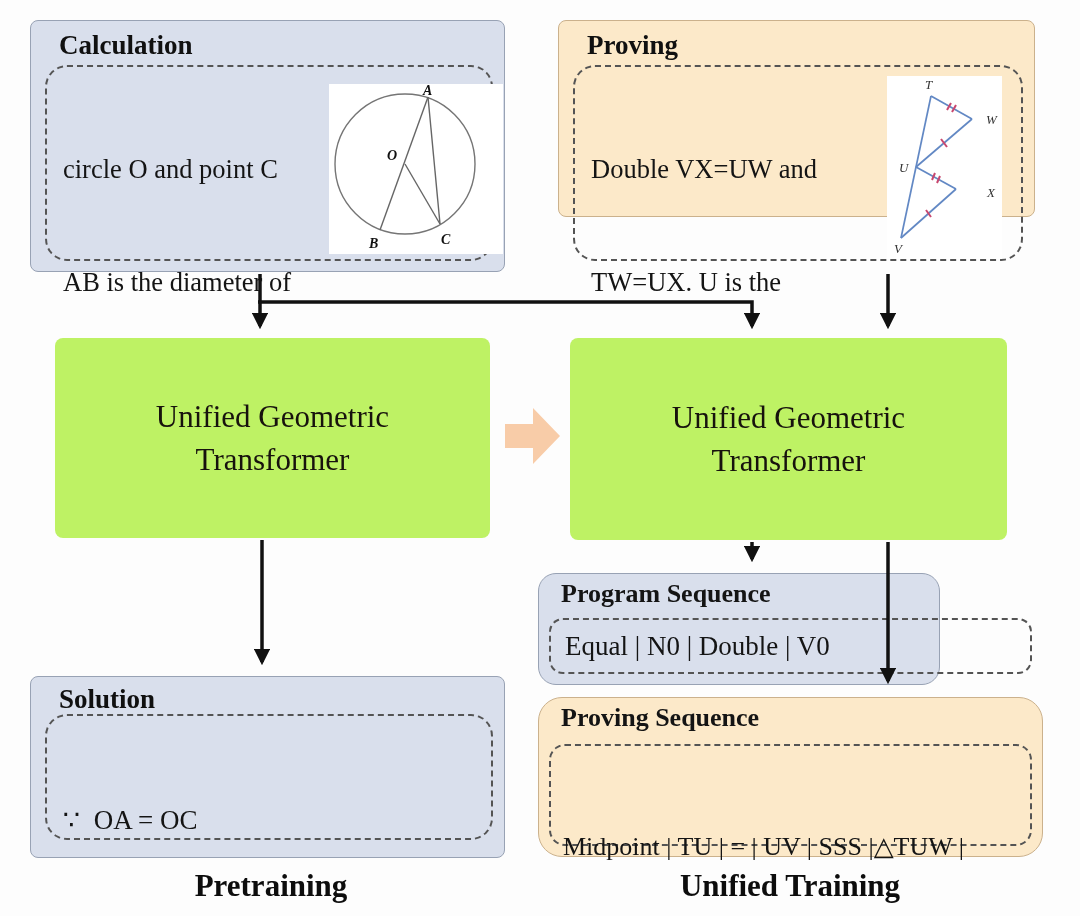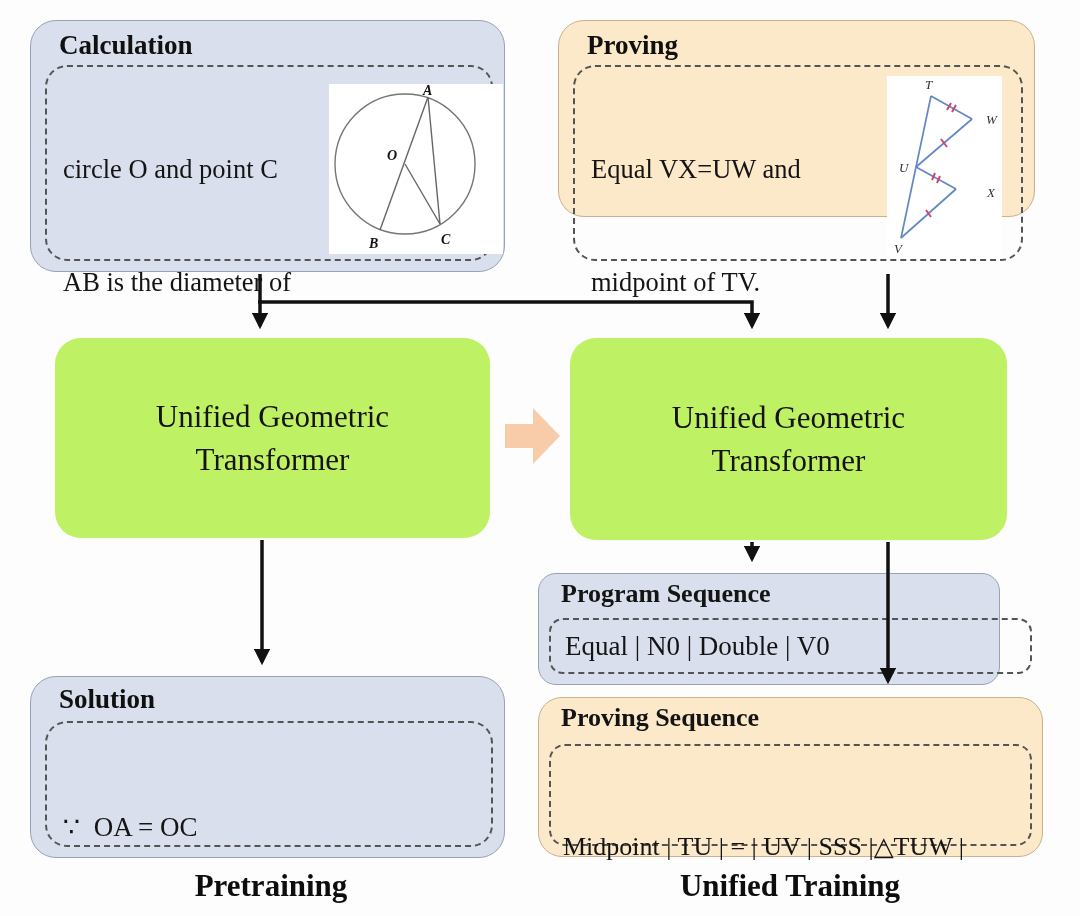--- a/index.html
+++ b/index.html
@@ -4,21 +4,21 @@
 <style>
   html,body{margin:0;padding:0;background:#ffffff;}
   .canvas{
     position:relative;width:1080px;height:916px;background:#fdfdfd;overflow:hidden;
     font-family:"Liberation Serif","DejaVu Serif",serif;color:#141414;
   }
   .box{position:absolute;box-sizing:border-box;}
   .blue{background:#d9dfec;border:1.5px solid #98a2b4;}
   .cream{background:#fce9c9;border:1.5px solid #cbb18c;}
   .peach{background:#bef264;border:none;}
-  .r30{border-radius:26px;} .r24{border-radius:24px;} .r18{border-radius:18px;}
+  .r30{border-radius:8px;} .r24{border-radius:24px;} .r18{border-radius:18px;}
   .box-title{
     position:absolute;left:28px;top:8px;margin:0;
     font-size:27px;font-weight:bold;line-height:1.2;color:#101010;
   }
   .dashed{
     position:absolute;box-sizing:border-box;
     border:2.5px dashed #545454;border-radius:22px;
   }
   .plines{position:absolute;font-size:26.5px;line-height:37.5px;white-space:pre;}
   .figpanel{position:absolute;background:#ffffff;}
@@ -61,21 +61,22 @@
       <text x="40" y="164" font-size="14" font-weight="bold" font-style="italic" fill="#111111">B</text>
       <text x="112" y="160" font-size="14" font-weight="bold" font-style="italic" fill="#111111">C</text>
       <text x="58" y="76" font-size="14" font-weight="bold" font-style="italic" fill="#111111">O</text>
     </svg>
   </section>
 
   <section class="box cream r30" style="left:558px;top:20px;width:477px;height:197px;">
     <h2 class="box-title">Proving</h2>
     <div class="dashed" style="left:14px;top:44px;width:450px;height:196px;">
       <div class="plines mathtext" style="left:16px;top:9px;">
-        <div>Equal VX=UW and</div>
+        <div>Double VX=UW and</div>
+        <div>TW=UX. U is the</div>
         <div>midpoint of TV.</div>
         <div>Complete the proof</div>
         <div>that ∠T=∠VUX.</div>
       </div>
     </div>
     <svg class="figpanel" style="left:328px;top:55px;" width="115" height="183" viewBox="0 0 115 183">
       <rect x="0" y="0" width="115" height="183" fill="#ffffff"></rect>
       <g stroke="#6288c4" stroke-width="1.7" fill="none">
         <line x1="44" y1="20" x2="14" y2="162"></line>
         <line x1="44" y1="20" x2="85" y2="43"></line>
@@ -102,40 +103,40 @@
   <section class="box peach r30 transformer" style="left:55px;top:338px;width:435px;height:200px;">
     <div>Unified Geometric</div>
     <div>Transformer</div>
   </section>
 
   <section class="box peach r30 transformer" style="left:570px;top:338px;width:437px;height:202px;">
     <div>Unified Geometric</div>
     <div>Transformer</div>
   </section>
 
-  <section class="box blue r18" style="left:538px;top:573px;width:462px;height:112px;">
+  <section class="box blue r18" style="left:538px;top:573px;width:402px;height:112px;">
     <h3 class="seq-title">Program Sequence</h3>
     <div class="dashed" style="left:10px;top:44px;width:483px;height:56px;border-radius:14px;">
       <div class="seq-content mathtext" style="left:14px;top:8px;">Equal | N0 | Double | V0</div>
     </div>
   </section>
 
   <section class="box cream r24" style="left:538px;top:697px;width:505px;height:160px;">
     <h3 class="seq-title">Proving Sequence</h3>
     <div class="dashed" style="left:10px;top:46px;width:483px;height:102px;border-radius:16px;">
       <div class="seq-content mathtext" style="left:12px;top:8px;font-size:26px;">
         <div>Midpoint | TU | = | UV | SSS |△TUW |</div>
         
       </div>
     </div>
   </section>
 
   <section class="box blue r30" style="left:30px;top:676px;width:475px;height:182px;">
     <h2 class="box-title" style="top:6px;">Solution</h2>
-    <div class="dashed" style="left:14px;top:44px;width:448px;height:126px;">
+    <div class="dashed" style="left:14px;top:37px;width:448px;height:126px;">
       <div class="plines mathtext" style="left:16px;top:4px;line-height:40px;font-size:27px;">
         <div>∵  OA = OC</div>
         
         
       </div>
     </div>
   </section>
 
   <div class="col-label" style="left:121px;top:868px;">Pretraining</div>
   <div class="col-label" style="left:640px;top:868px;">Unified Training</div>

